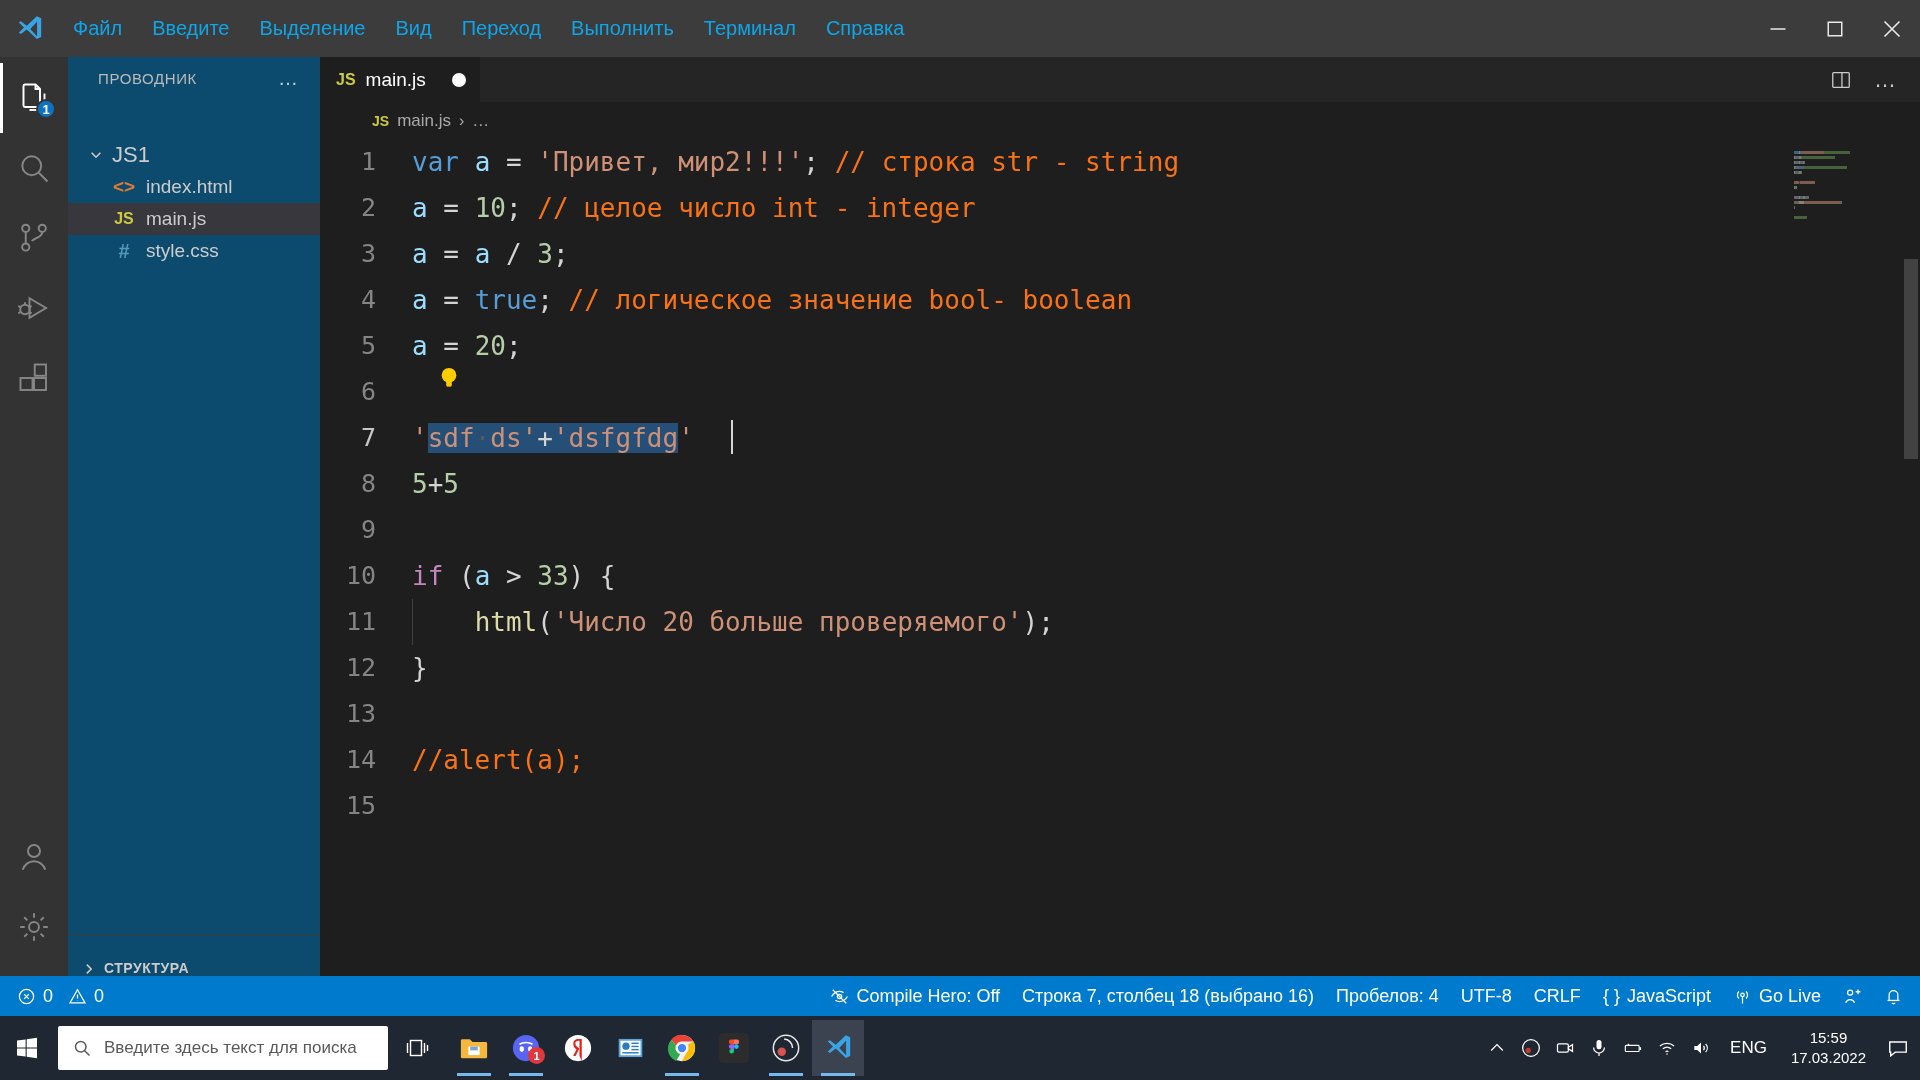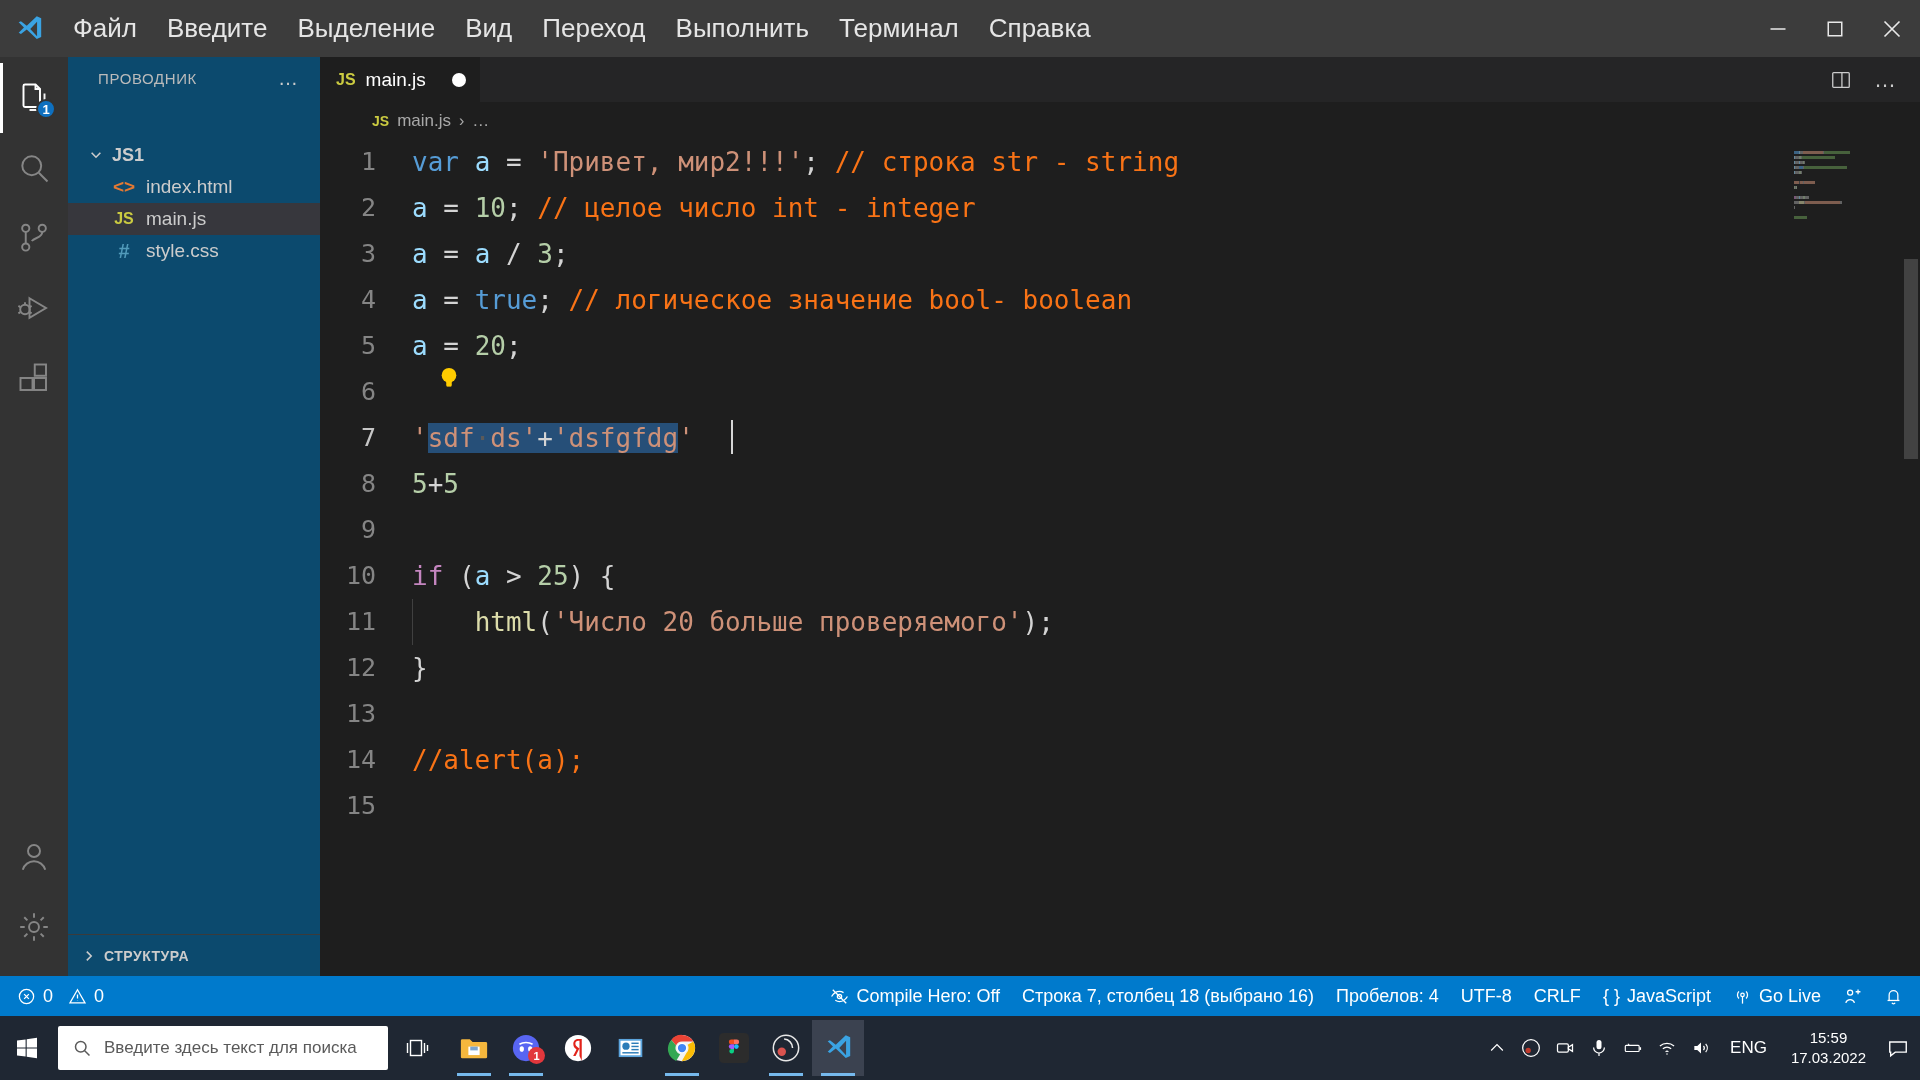--- a/index.html
+++ b/index.html
@@ -14,21 +14,21 @@
 
   
   .titlebar {
     height:57px; background:#3c3c3c; display:flex; align-items:center;
     flex:none; position:relative; color:#cccccc;
   }
   .vs-logo { width:58px; display:flex; align-items:center; justify-content:center; }
   .vs-logo svg { width:30px; height:30px; }
   .menu { display:flex; align-items:center; gap:0px; }
   .menu-item {
-    padding:6px 15px; font-size:26px; color:#e5e5e5; white-space:nowrap; cursor:default;
+    padding:6px 15px; font-size:20px; color:#0ea5e9; white-space:nowrap; cursor:default;
   }
   .title-center {
     position:absolute; left:0; right:0; text-align:center;
     font-size:20px; color:#cccccc; pointer-events:none;
   }
   .win-controls { margin-left:auto; display:flex; height:57px; z-index:3; }
   .win-btn {
     width:57px; display:flex; align-items:center; justify-content:center;
     color:#e8e8e8; font-size:22px; line-height:1;
   }
@@ -71,30 +71,30 @@
   }
   .sb-dots { font-size:20px; letter-spacing:2px; color:#cccccc; cursor:pointer; }
   .tree { flex:1; overflow:hidden; }
   .tree-row {
     height:32px; display:flex; align-items:center; font-size:19px; padding-left:18px;
     color:#cccccc; cursor:pointer; gap:6px;
   }
   .tree-row.selected { background:#37373d; }
   .tw-chevron { width:20px; display:flex; align-items:center; justify-content:center; }
   .tw-chevron svg { width:14px; height:14px; stroke:#cccccc; stroke-width:1.8; fill:none; }
-  .tree-row.folder { font-weight:bold; font-size:18px; }
+  .tree-row.folder { font-weight:normal; font-size:22px; }
   .file-icon {
     width:32px; text-align:center; font-size:16px; font-weight:bold;
     font-family:"Liberation Sans", sans-serif; flex:none;
   }
   .ic-html { color:#e37933; font-size:19px; }
   .ic-js { color:#cbcb41; font-size:16px; }
   .ic-css { color:#519aba; font-size:20px; }
   .sb-section {
-    height:42px; border-top:1px solid #3b3b3b; display:flex; align-items:center;
+    height:42px; border-top:1px solid #3b3b3b; display:flex; align-items:flex-end;
     gap:8px; padding-left:14px; font-size:14px; font-weight:bold; letter-spacing:.5px;
     color:#cccccc; cursor:pointer;
   }
   .sb-section svg { width:14px; height:14px; stroke:#cccccc; stroke-width:1.8; fill:none; }
 
   
   .editor-group { flex:1; display:flex; flex-direction:column; min-width:0; background:#1e1e1e; }
   .tabs-row { height:45px; background:#252526; display:flex; align-items:stretch; flex:none; }
   .tab {
     display:flex; align-items:center; gap:10px; padding:0 14px 0 16px;
@@ -368,21 +368,21 @@
             <div class="code-line"><div class="ln">4</div><div class="code-text"><span class="tok-var">a</span><span class="tok-op"> = </span><span class="tok-kw">true</span><span class="tok-pun">;</span><span class="tok-com"> // логическое значение bool- boolean</span></div></div>
             <div class="code-line"><div class="ln">5</div><div class="code-text"><span class="tok-var">a</span><span class="tok-op"> = </span><span class="tok-num">20</span><span class="tok-pun">;</span></div></div>
             <div class="code-line"><div class="ln">6</div><div class="code-text"></div><div class="bulb"><svg viewBox="0 0 24 28" width="22" height="26">
                   <circle cx="12" cy="11" r="8" fill="#ffcc00"></circle>
                   <rect x="9" y="17.5" width="6" height="5" rx="1" fill="#ffcc00"></rect>
                   <rect x="9.5" y="21" width="5" height="2.4" fill="#ffcc00"></rect>
                 </svg></div></div>
             <div class="code-line"><div class="ln cur">7</div><div class="code-text"><span class="tok-str">'</span><span class="tok-str sel">sdf</span><span class="ws-dot sel">·</span><span class="tok-str sel">ds'</span><span class="tok-op sel">+</span><span class="tok-str sel">'dsfgfdg</span><span class="tok-str">'</span></div><div class="caret-ibeam" style="left: 411px;"></div></div>
             <div class="code-line"><div class="ln">8</div><div class="code-text"><span class="tok-num">5</span><span class="tok-op">+</span><span class="tok-num">5</span></div></div>
             <div class="code-line"><div class="ln">9</div><div class="code-text"></div></div>
-            <div class="code-line"><div class="ln">10</div><div class="code-text"><span class="tok-kw2">if</span><span class="tok-pun"> (</span><span class="tok-var">a</span><span class="tok-op"> &gt; </span><span class="tok-num">25</span><span class="tok-pun">) {</span></div></div>
+            <div class="code-line"><div class="ln">10</div><div class="code-text"><span class="tok-kw2">if</span><span class="tok-pun"> (</span><span class="tok-var">a</span><span class="tok-op"> &gt; </span><span class="tok-num">33</span><span class="tok-pun">) {</span></div></div>
             <div class="code-line"><div class="ln">11</div><div class="code-text"><span class="tok-op">    </span><span class="tok-fn">html</span><span class="tok-pun">(</span><span class="tok-str">'Число 20 больше проверяемого'</span><span class="tok-pun">);</span></div><div class="indent-guide" style="left: 92px;"></div></div>
             <div class="code-line"><div class="ln">12</div><div class="code-text"><span class="tok-pun">}</span></div></div>
             <div class="code-line"><div class="ln">13</div><div class="code-text"></div></div>
             <div class="code-line"><div class="ln">14</div><div class="code-text"><span class="tok-com">//alert(a);</span></div></div>
             <div class="code-line"><div class="ln">15</div><div class="code-text"></div></div>
           </div>
 
         <div class="minimap" id="minimap">
             <div class="mm-line" style="display: flex;">
               <div style="height: 3px; width: 4.6px; background: rgb(86, 156, 214);"></div>

